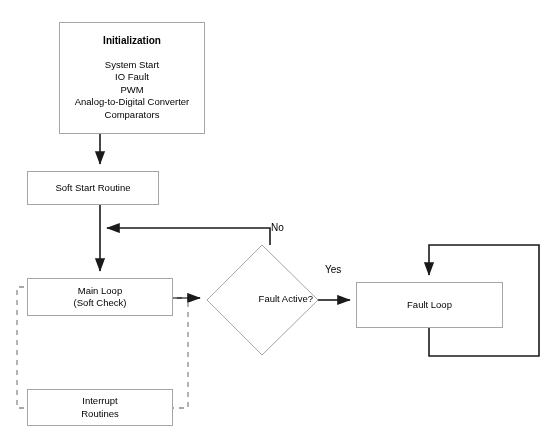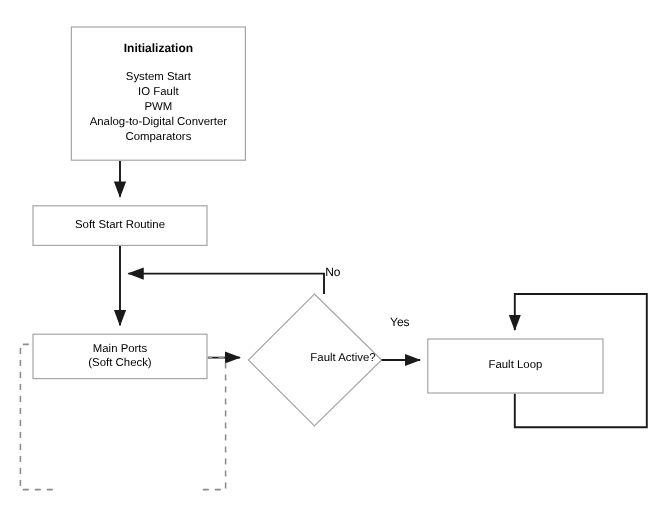--- a/index.html
+++ b/index.html
@@ -56,21 +56,21 @@
     top: 22px;
     width: 146px;
     height: 112px;
     justify-content: flex-start;
     padding-top: 12px;
     margin-left: 32px;
   }
   #softstart-box {
     left: 27px;
     top: 171px;
-    width: 146px;
+    width: 132px;
     height: 34px;
   }
   #mainloop-box {
     left: 27px;
     top: 278px;
     width: 146px;
     height: 38px;
   }
   #interrupt-box {
     left: 27px;
@@ -162,24 +162,28 @@
     <div class="line">PWM</div>
     <div class="line">Analog-to-Digital Converter</div>
     <div class="line">Comparators</div>
   </div>
 
   <div class="node" id="softstart-box">
     <div class="line">Soft Start Routine</div>
   </div>
 
   <div class="node" id="mainloop-box">
-    <div class="line">Main Ports</div>
+    <div class="line">Main Loop</div>
     <div class="line">(Soft Check)</div>
   </div>
 
+  <div class="node" id="interrupt-box">
+    <div class="line">Interrupt</div>
+    <div class="line">Routines</div>
+  </div>
 
   <div class="node" id="faultloop-box">
     <div class="line">Fault Loop</div>
   </div>
 
   <div class="diamond-label">Fault Active?</div>
 
   <div class="edge-label" id="label-no">No</div>
   <div class="edge-label" id="label-yes">Yes</div>
 

